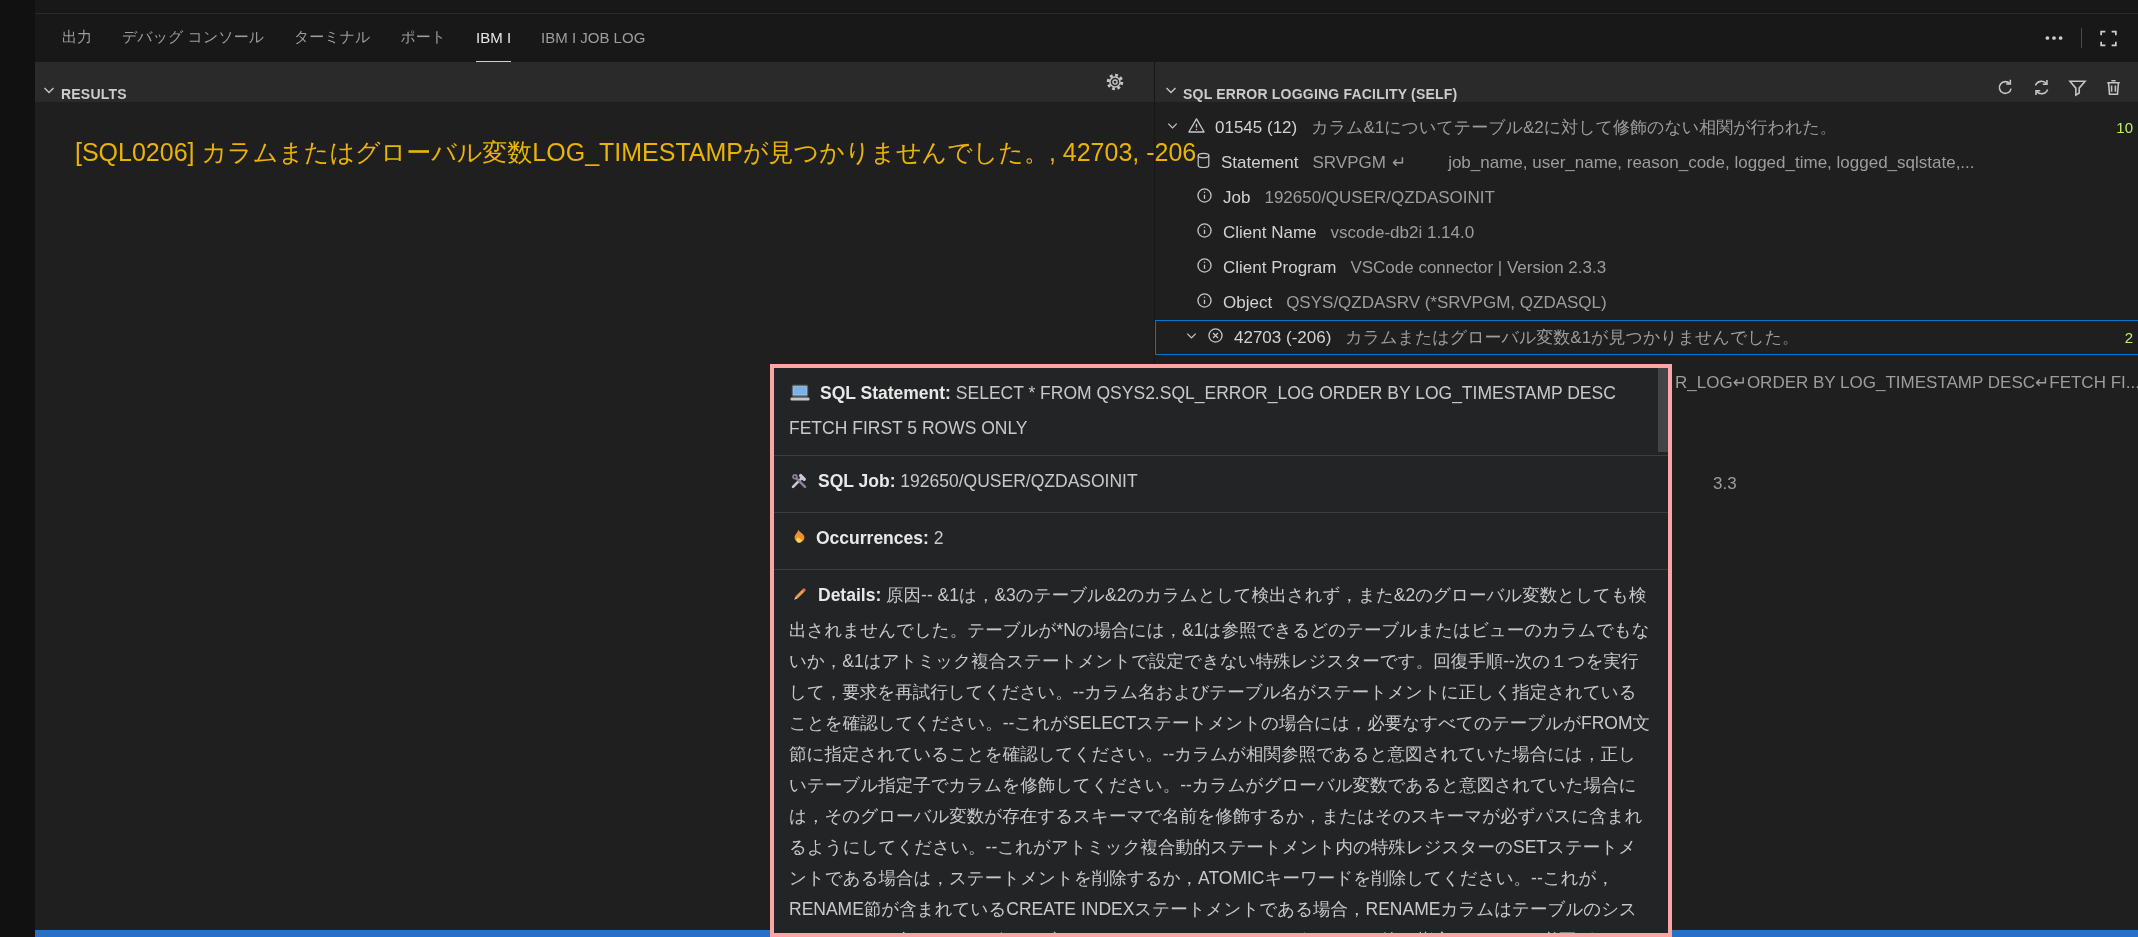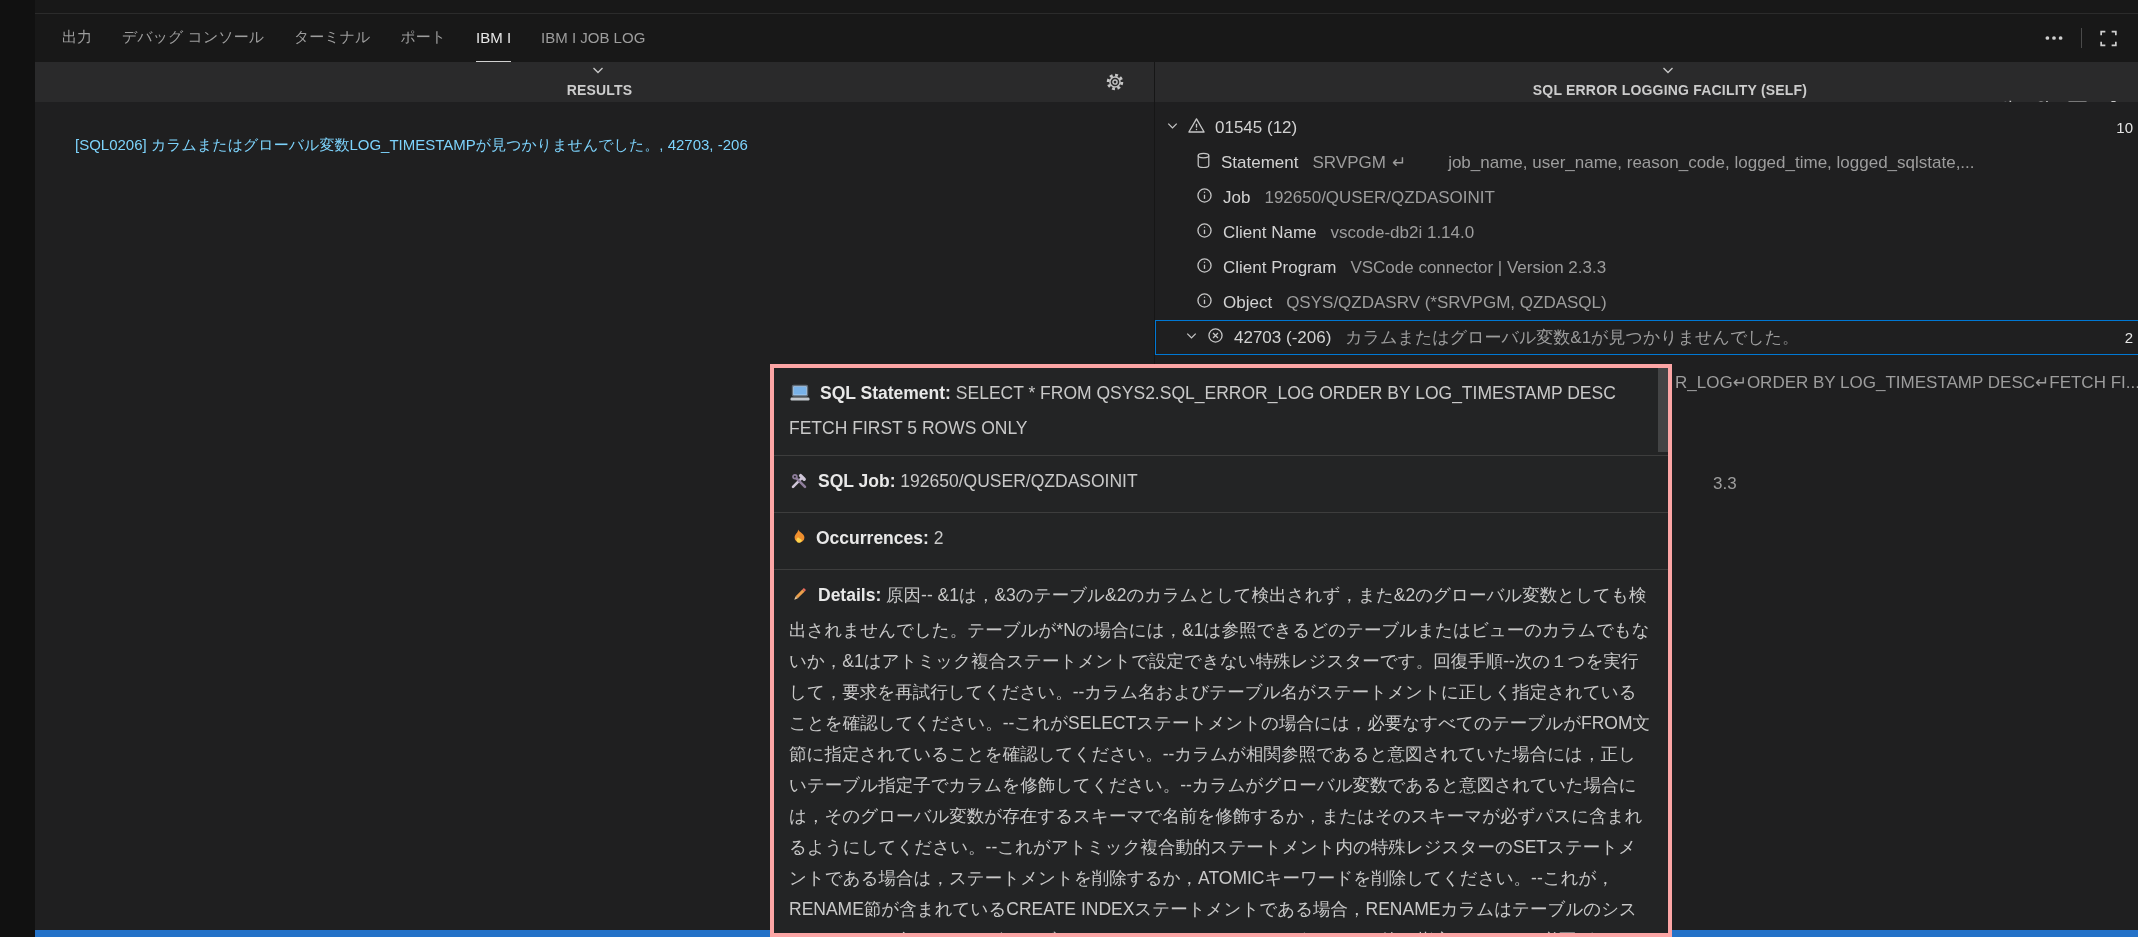--- a/index.html
+++ b/index.html
@@ -9,43 +9,43 @@
   
   .tabbar{position:absolute;top:14px;left:0;height:48px;display:flex;align-items:stretch;
           padding-left:27px;gap:30px;}
   .tab{font-size:15px;color:#9d9d9d;display:flex;align-items:center;cursor:pointer;
        border-bottom:1.5px solid transparent;white-space:nowrap;}
   .tab.active{color:#e7e7e7;border-bottom-color:#d0d0d0;}
   .winctl{position:absolute;top:14px;right:18px;height:48px;display:flex;align-items:center;gap:16px;}
   .winctl svg{display:block;}
   .vsep{width:1px;height:20px;background:#4a4a4a;}
   
-  .hdr{position:absolute;top:62px;height:40px;background:#2a2a2b;display:flex;align-items:center;
-       box-sizing:border-box;flex-direction:column;}
+  .hdr{position:absolute;top:62px;height:40px;background:#2a2a2b;display:flex;align-items:flex-end;
+       box-sizing:border-box;}
   .hdr-left{left:0;width:1119px;padding-left:6px;}
   .hdr-right{left:1120px;width:1018px;padding-left:8px;}
   .hdr-title{font-size:14px;font-weight:bold;color:#cccccc;letter-spacing:.2px;margin-left:4px;white-space:nowrap;}
   .hdr-icons{margin-left:auto;display:flex;align-items:center;gap:15px;padding-right:13px;}
   .gear-abs{position:absolute;right:28px;top:9px;}
   .divider{position:absolute;left:1119px;top:62px;width:1px;height:868px;background:#161616;}
   
   .body-left{position:absolute;left:0;top:102px;width:1119px;height:828px;background:#1f1f20;}
   .body-right{position:absolute;left:1120px;top:102px;width:1018px;height:828px;background:#1f1f20;}
-  .errline{position:absolute;left:40px;top:136px;font-size:15px;color:#7dd3fc;white-space:nowrap;}
+  .errline{position:absolute;left:40px;top:136px;font-size:25px;color:#eab308;white-space:nowrap;}
   
   .tree{position:absolute;left:1120px;top:110px;width:1018px;z-index:1;}
   .trow{height:35px;display:flex;align-items:center;font-size:17px;white-space:nowrap;
         overflow:hidden;position:relative;box-sizing:border-box;cursor:pointer;}
   .trow .chev{margin-left:10px;flex:none;}
   .trow .ticon{margin-left:7px;flex:none;}
   .trow.indent{padding-left:33px;}
   .tlabel{color:#d2d2d2;margin-left:9px;}
   .tdesc{color:#9d9d9d;margin-left:14px;}
   .tspacer{display:inline-block;width:42px;}
-  .badge{position:absolute;right:40px;font-size:15px;color:#e5e5e5;}
+  .badge{position:absolute;right:40px;font-size:15px;color:#bef264;}
   .trow.selected{outline:1px solid #0078d4;outline-offset:-1px;padding-left:19px;}
   .frag{position:absolute;font-size:17px;color:#9d9d9d;z-index:1;white-space:nowrap;}
   .frag1{left:1640px;top:372px;}
   .frag2{left:1638px;top:474px;padding-left:40px;}
   
   .tooltip{position:absolute;left:735px;top:364px;width:902px;height:573px;box-sizing:border-box;
            background:#232425;border:4px solid #fca5a5;z-index:5;font-size:17.5px;line-height:31px;
            color:#c9c9c9;overflow:hidden;}
   .tsec{padding:10px 15px 11px 15px;}
   .tsec + .tsec{border-top:1px solid #3d3d3d;}
@@ -164,20 +164,21 @@
           </svg>
       </span>
       <span class="ticon">
         <svg width="19" height="19" viewBox="0 0 20 20" fill="none" stroke="#c5c5c5" stroke-width="1.4">
             <path d="M10 3 18 16.8H2z" stroke-linejoin="round"></path>
             <path d="M10 8.2v4"></path>
             <circle cx="10" cy="14.3" r=".75" fill="#c5c5c5" stroke="none"></circle>
           </svg>
       </span>
       <span class="tlabel">01545 (12)</span>
+      <span class="tdesc">カラム&amp;1についてテーブル&amp;2に対して修飾のない相関が行われた。</span>
       <span class="badge">10</span>
     </div>
     <div class="trow indent">
       <span class="ticon">
         <svg width="17" height="19" viewBox="0 0 18 19" fill="none" stroke="#c5c5c5" stroke-width="1.3">
             <ellipse cx="9" cy="4.3" rx="5.6" ry="2.4"></ellipse>
             <path d="M3.4 4.3v10.2c0 1.35 2.5 2.4 5.6 2.4s5.6-1.05 5.6-2.4V4.3"></path>
           </svg>
       </span>
       <span class="tlabel">Statement</span>

